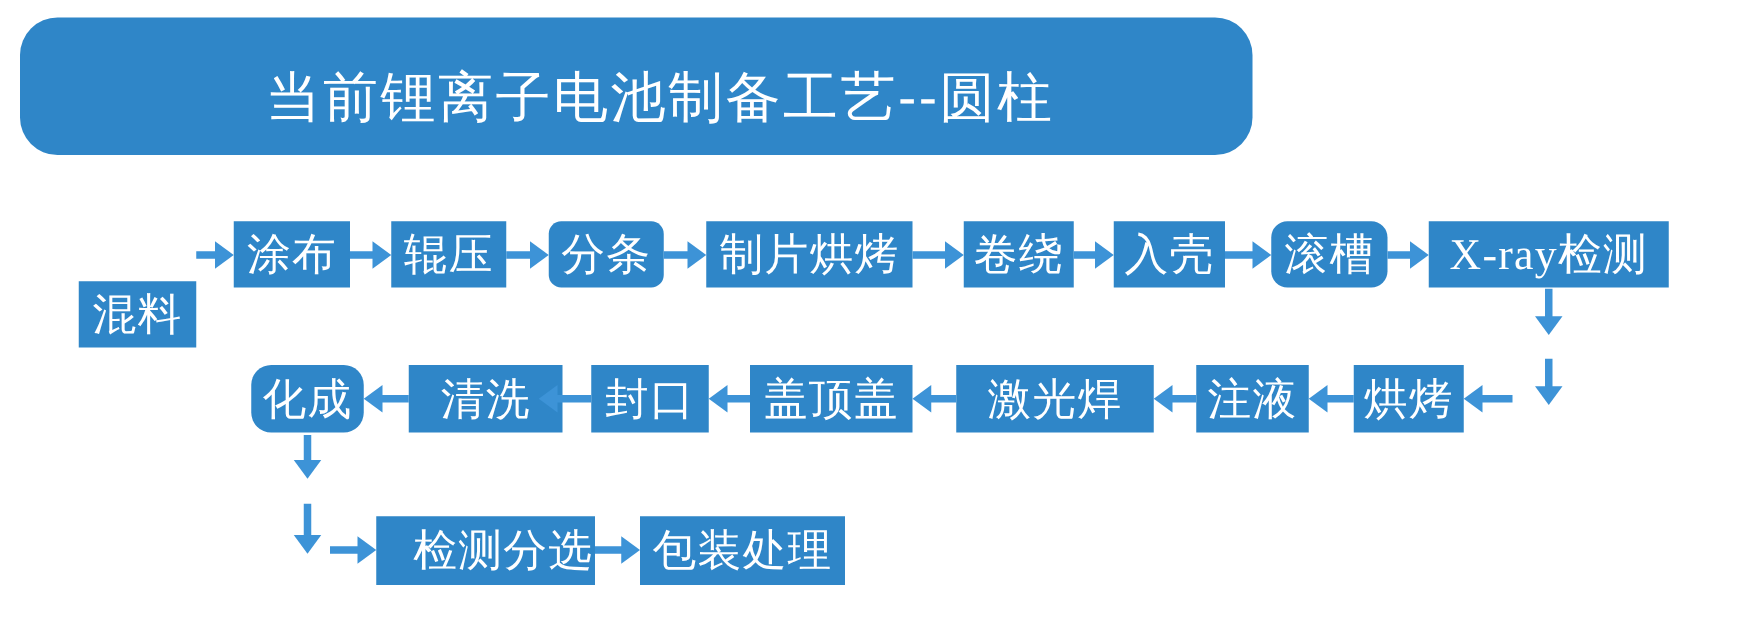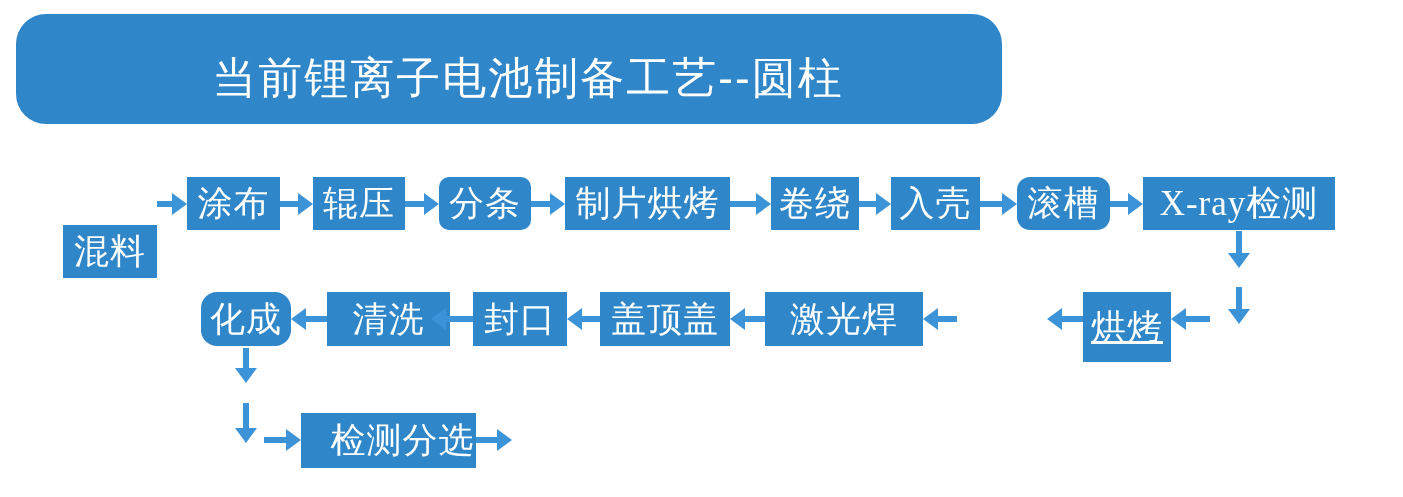--- a/index.html
+++ b/index.html
@@ -137,21 +137,22 @@
     </div>
   <div class="v-arrow" style="left:1228px; top:287px; height:37px;">
       <span class="shaft"></span>
     </div>
 
   <div class="step" style="left:201px; top:292px; width:90px;  height:54px;border-radius:16px;">化成</div>
   <div class="step" style="left:327px; top:292px; width:123px; height:54px;">清洗</div>
   <div class="step" style="left:473px; top:292px; width:94px;  height:54px;">封口</div>
   <div class="step" style="left:765px; top:292px; width:158px; height:54px;">激光焊</div>
   <div class="step" style="left:600px; top:292px; width:130px; height:54px;">盖顶盖</div>
-  <div class="step" style="left:1083px;top:292px; width:88px;  height:70px;text-decoration:underline;">烘烤</div>
+  <div class="step" style="left:957px; top:292px; width:90px;  height:54px;">注液</div>
+  <div class="step" style="left:1083px;top:292px; width:88px;  height:54px;">烘烤</div>
 
   <div class="h-arrow arrow-left" style="left:291px;  top:308px; width:36px;">
       <span class="shaft"></span>
     </div>
   <div class="h-arrow arrow-left" style="left:431px;  top:308px; width:42px;">
       <span class="shaft"></span>
     </div>
   <div class="h-arrow arrow-left" style="left:567px;  top:308px; width:33px;">
       <span class="shaft"></span>
     </div>
@@ -175,14 +176,15 @@
       <span class="shaft"></span>
     </div>
 
   <div class="h-arrow arrow-right" style="left:264px; top:429px; width:37px;">
       <span class="shaft"></span>
     </div>
   <div class="step" style="left:301px; top:413px; width:175px; height:55px;padding-left:28px;">检测分选</div>
   <div class="h-arrow arrow-right" style="left:476px; top:429px; width:36px;">
       <span class="shaft"></span>
     </div>
+  <div class="step" style="left:512px; top:413px; width:164px; height:55px;">包装处理</div>
 
 </div>
 
 </body></html>

